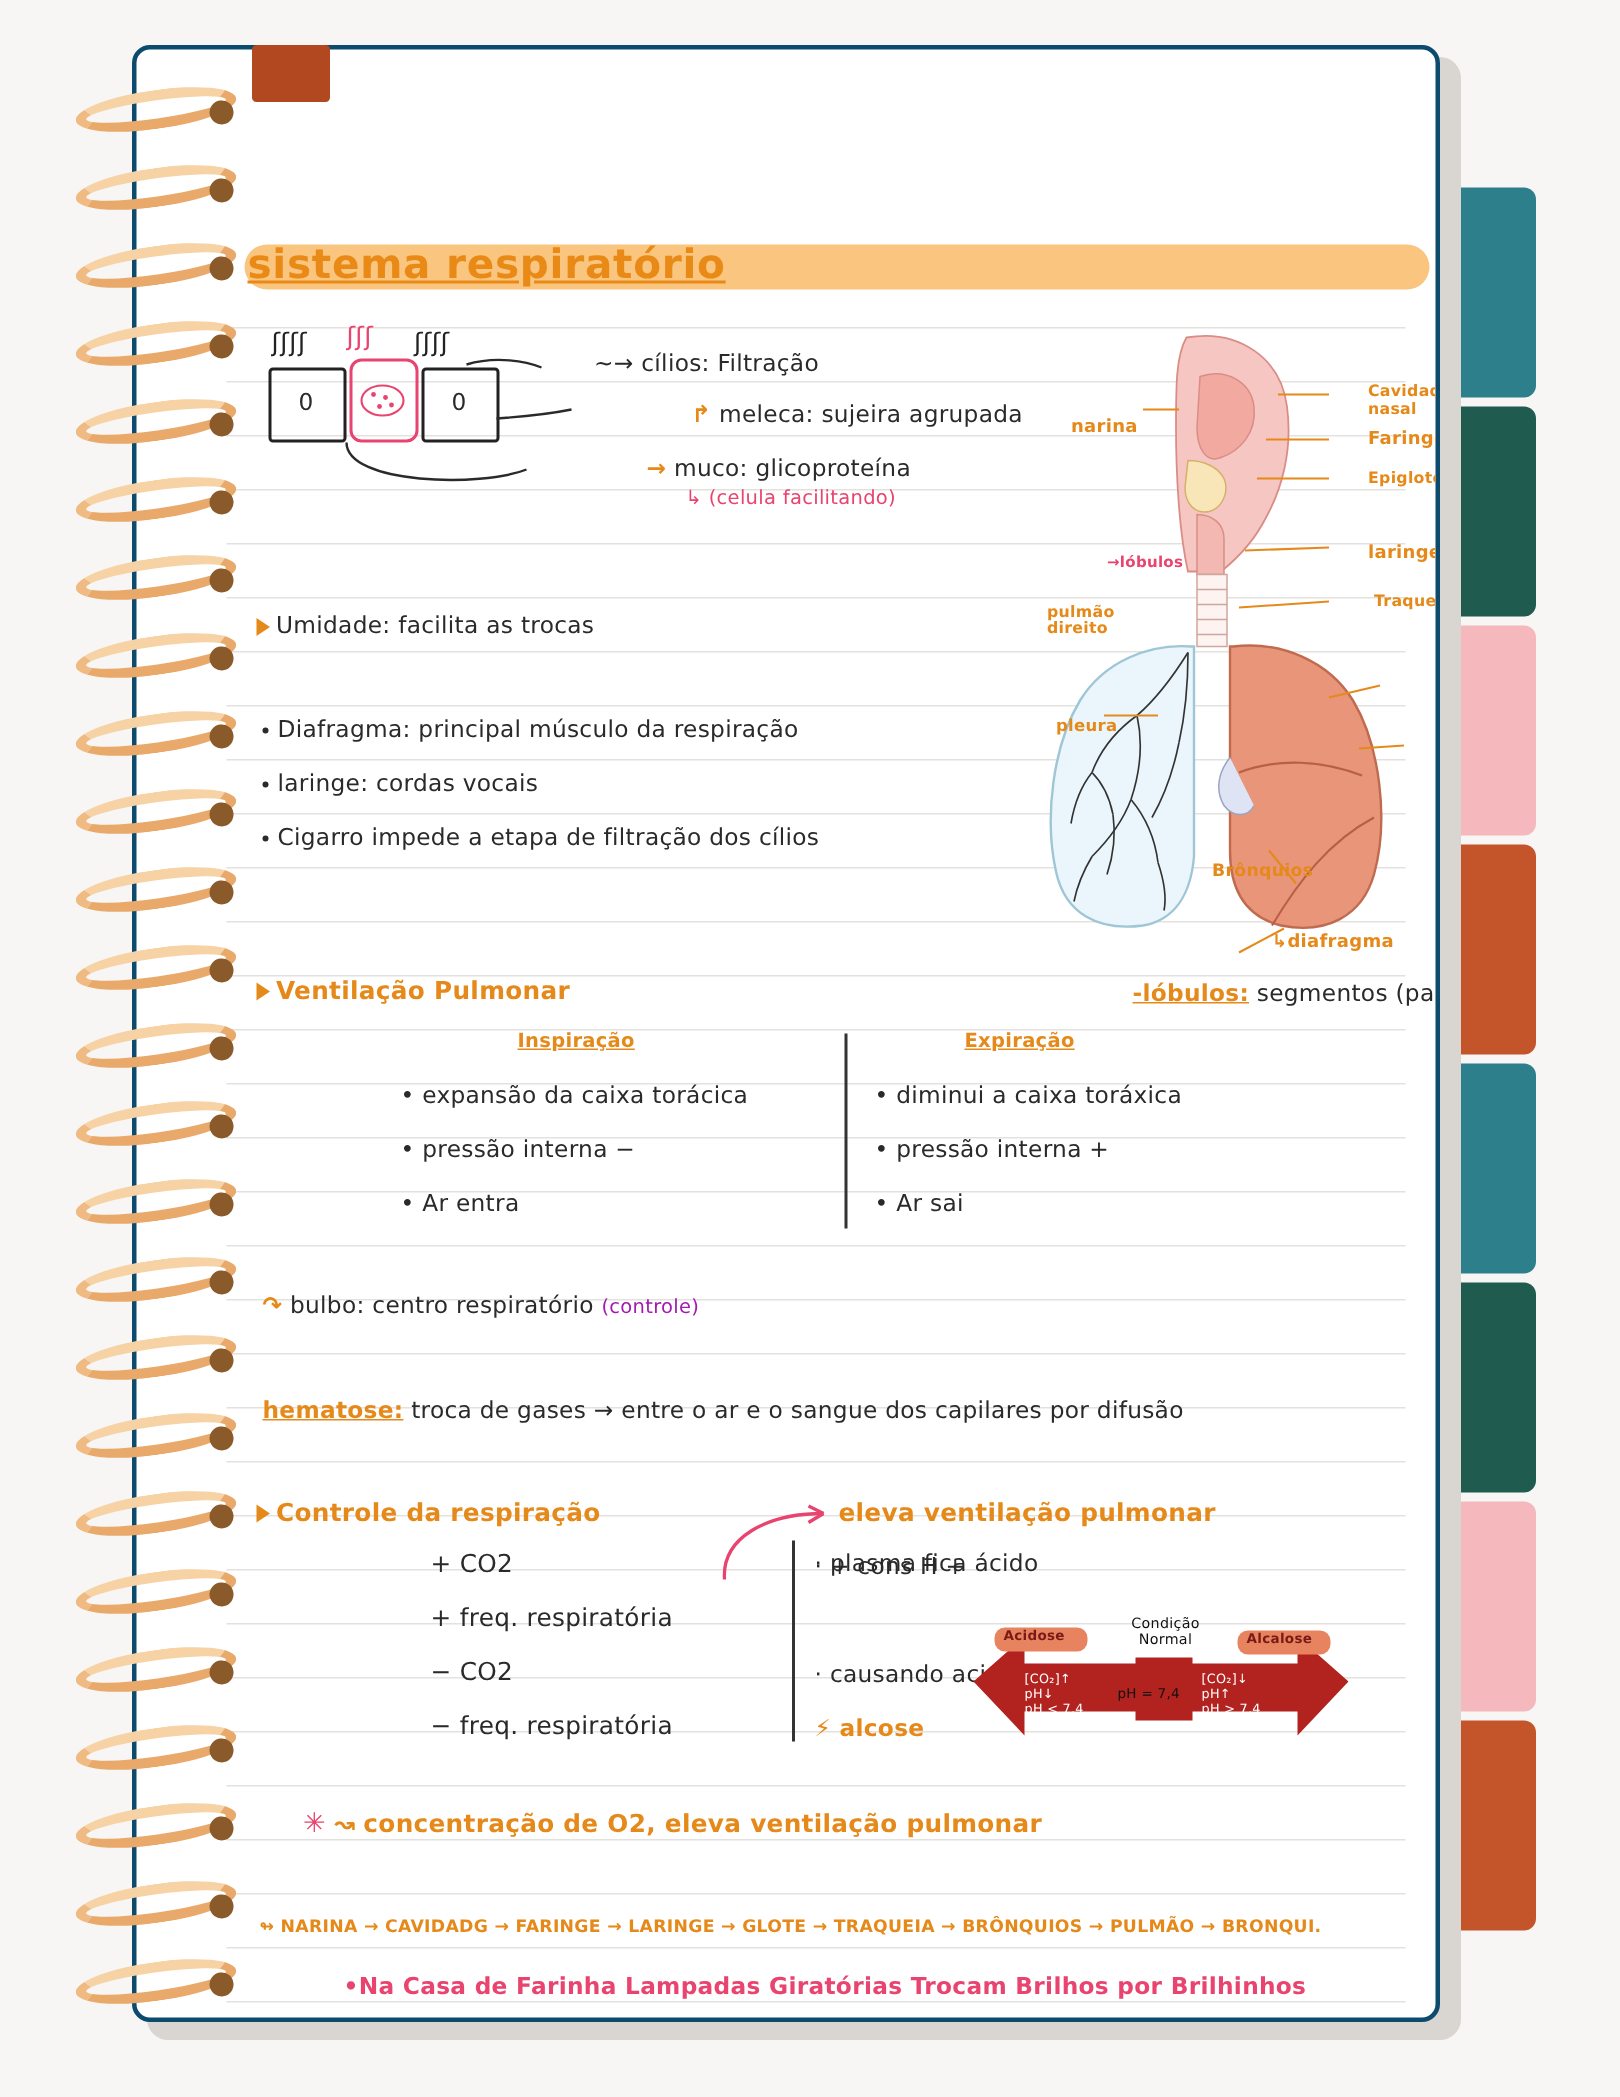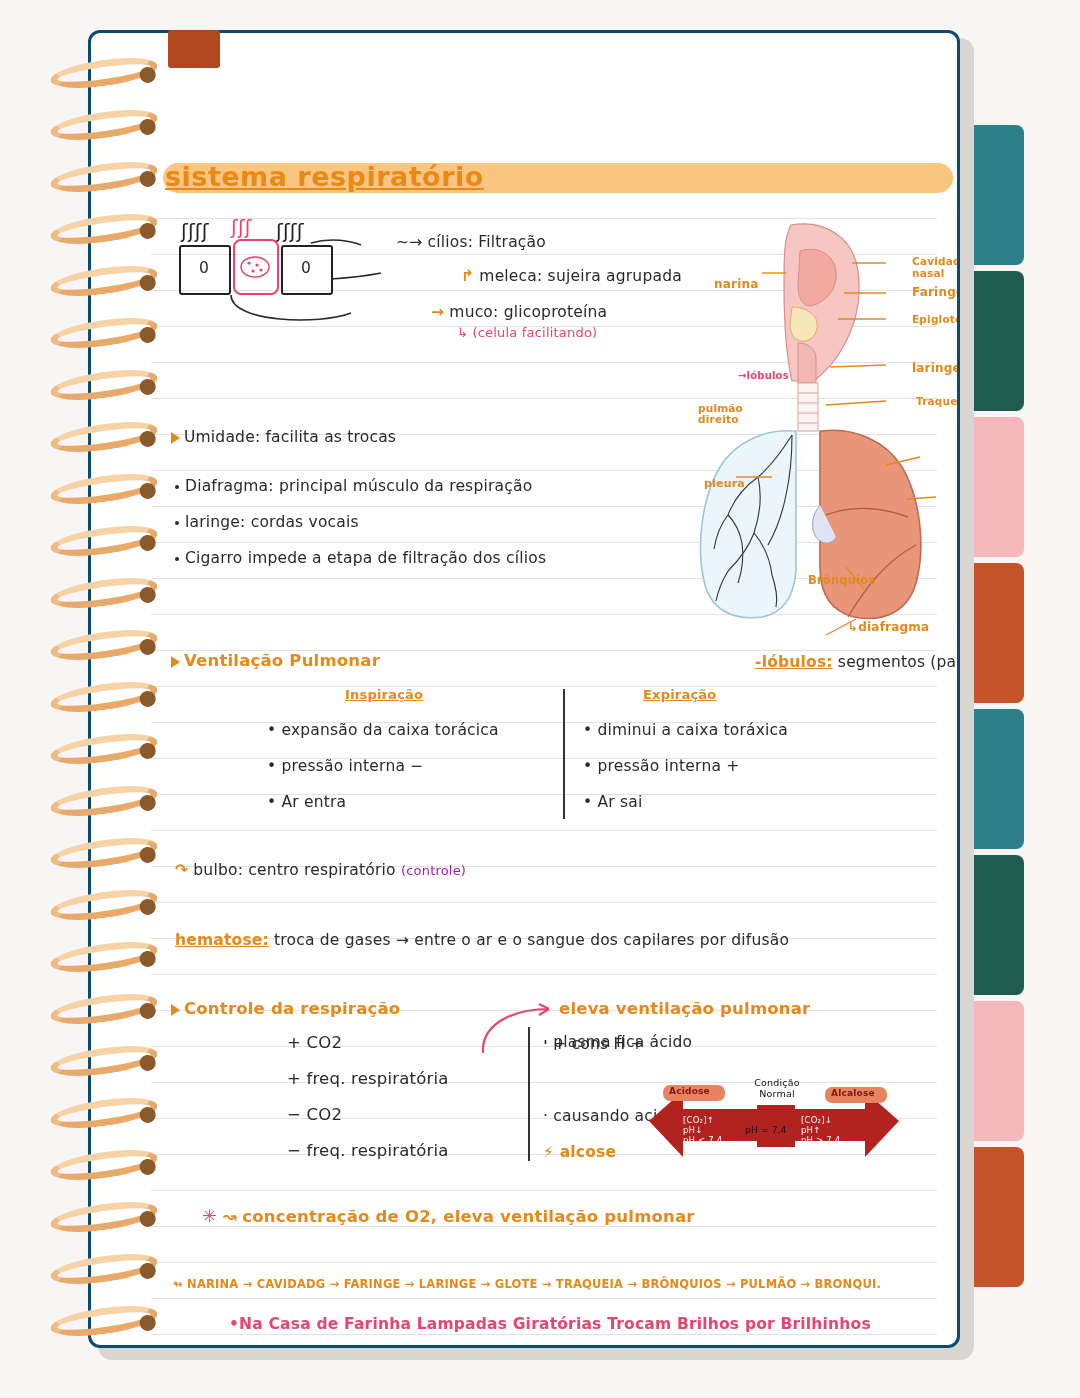--- a/index.html
+++ b/index.html
@@ -83,21 +83,21 @@
   .u { text-decoration:underline; }
 
   .tri { display:inline-block; width:0;height:0;border-left:9px solid #e58a1a;
          border-top:6px solid transparent;border-bottom:6px solid transparent;
          vertical-align:middle; margin-right:4px;}
   .dot { display:inline-block; width:4px;height:4px;border-radius:50%;background:#2a2a2a;
          vertical-align:middle; margin-right:6px;}
 
   
   .cellbox { position:absolute; border:2px solid #222; border-radius:3px; }
-  .cilia { position:absolute; color:#222; font-size:20px; }
+  .cilia { position:absolute; color:#222; font-size:17px; }
 
   
   .vdiv { position:absolute; width:2px; background:#333; }
 
   
   .anat { position:absolute; left:495px; top:182px; width:360px; height:430px; }
 
   
   .acidchart { position:absolute; left:558px; top:1036px; width:250px; height:100px; }
 
@@ -205,21 +205,21 @@
         <span class="orange b">→</span>
         <span class="black">muco</span><span class="black">:</span>
         <span class="black">glicoproteína</span>
       </div>
 
       <div class="ln s13" style="left:366px; top:292px;">
         <span class="pink">↳</span>
         <span class="pink">(celula facilitando)</span>
       </div>
 
-      <div class="ln s15" style="left:80px; top:395px;">
+      <div class="ln s15" style="left:80px; top:375px;">
         <span class="tri"></span><span class="black">Umidade</span><span class="black">:</span>
         <span class="black">facilita as trocas</span>
       </div>
 
       <div class="ln s15" style="left:84px; top:444px;">
         <span class="dot"></span><span class="black">Diafragma</span><span class="black">:</span>
         <span class="black">principal músculo da respiração</span>
       </div>
       <div class="ln s15" style="left:84px; top:480px;">
         <span class="dot"></span><span class="black">laringe</span><span class="black">:</span>

